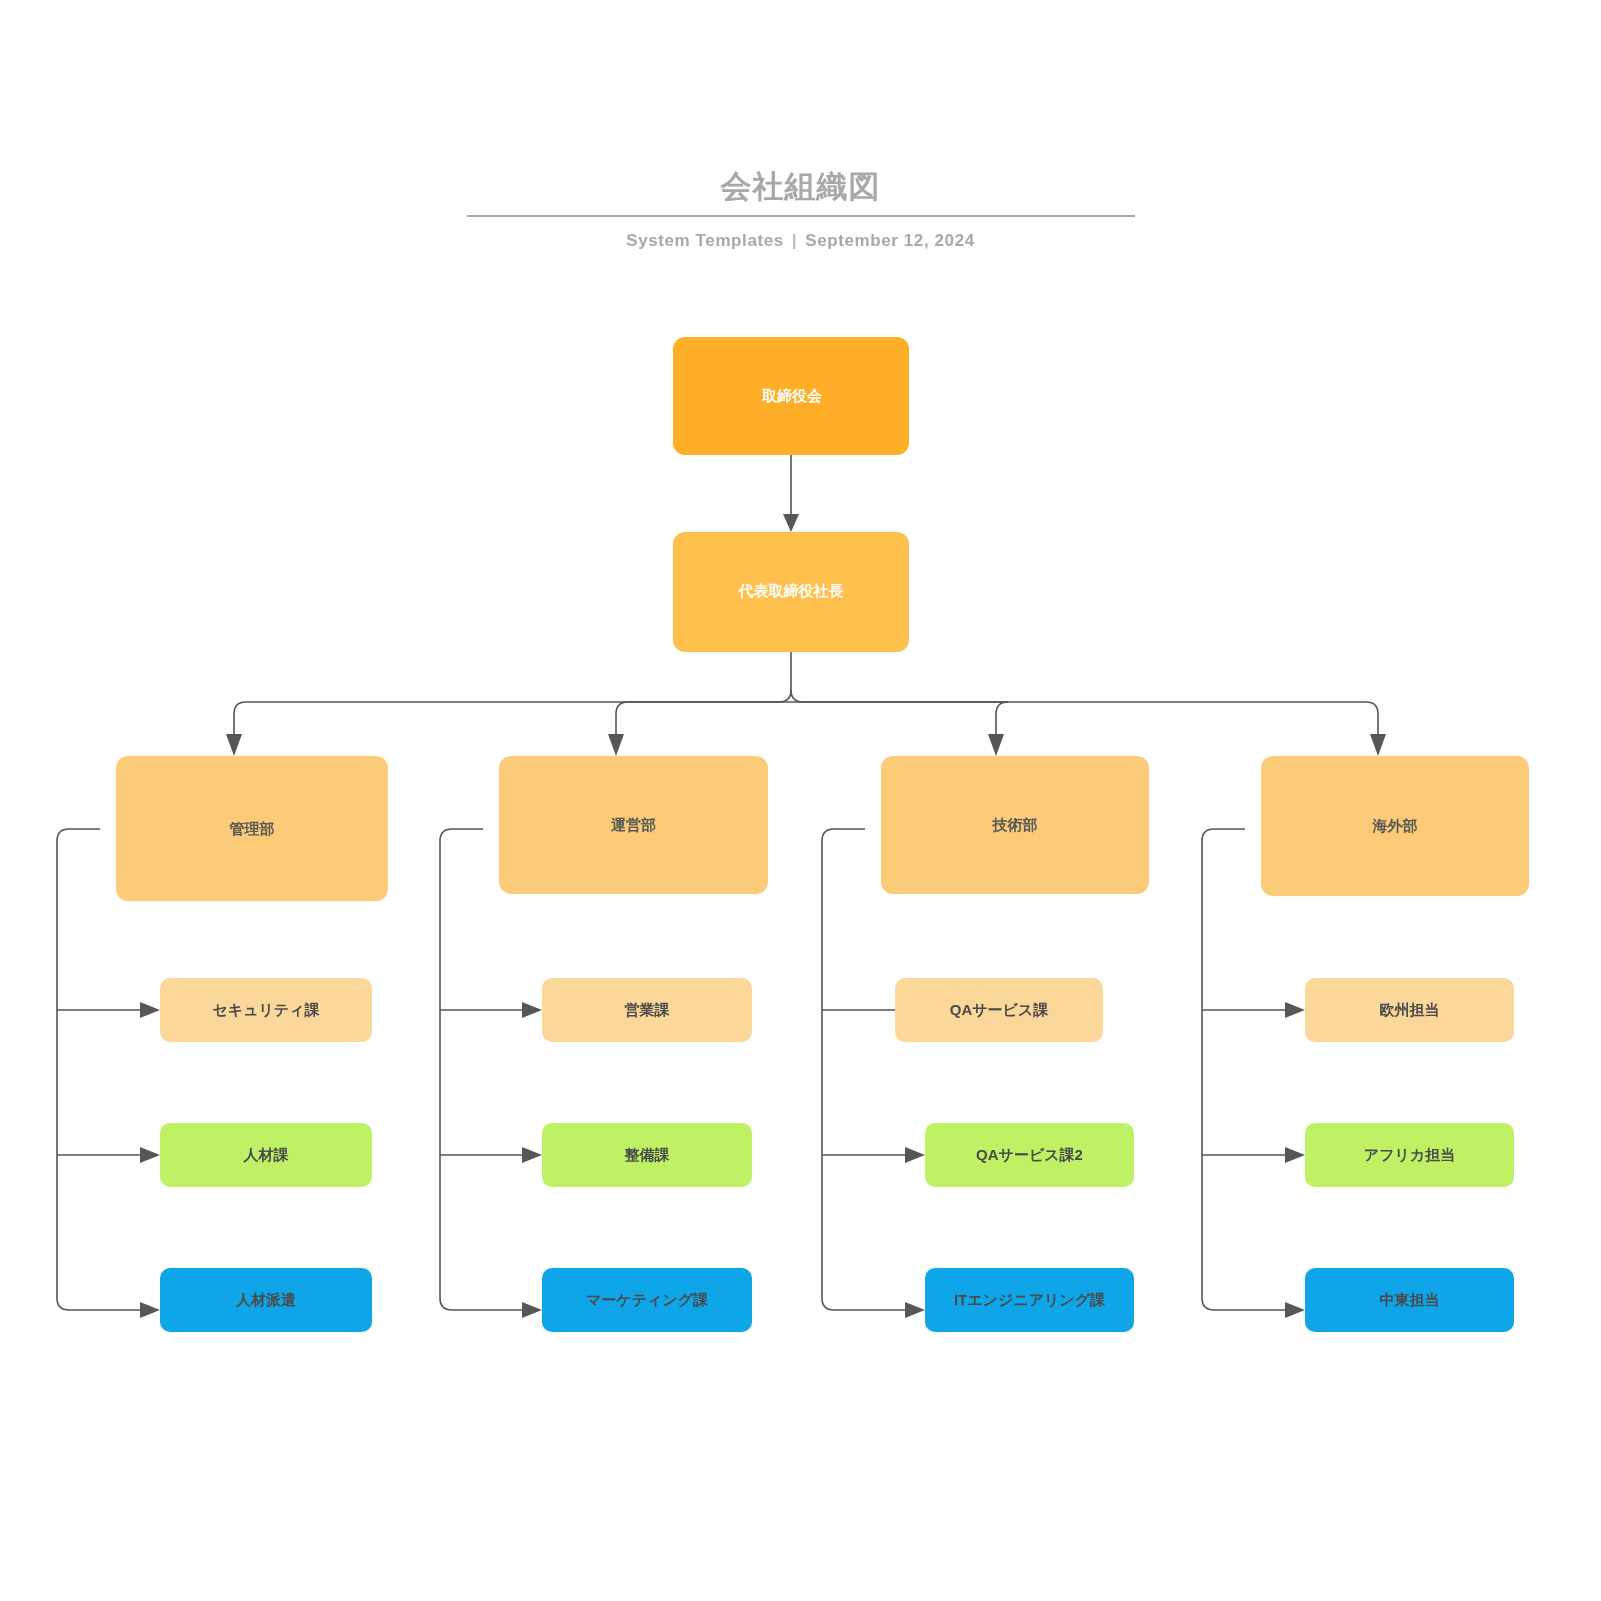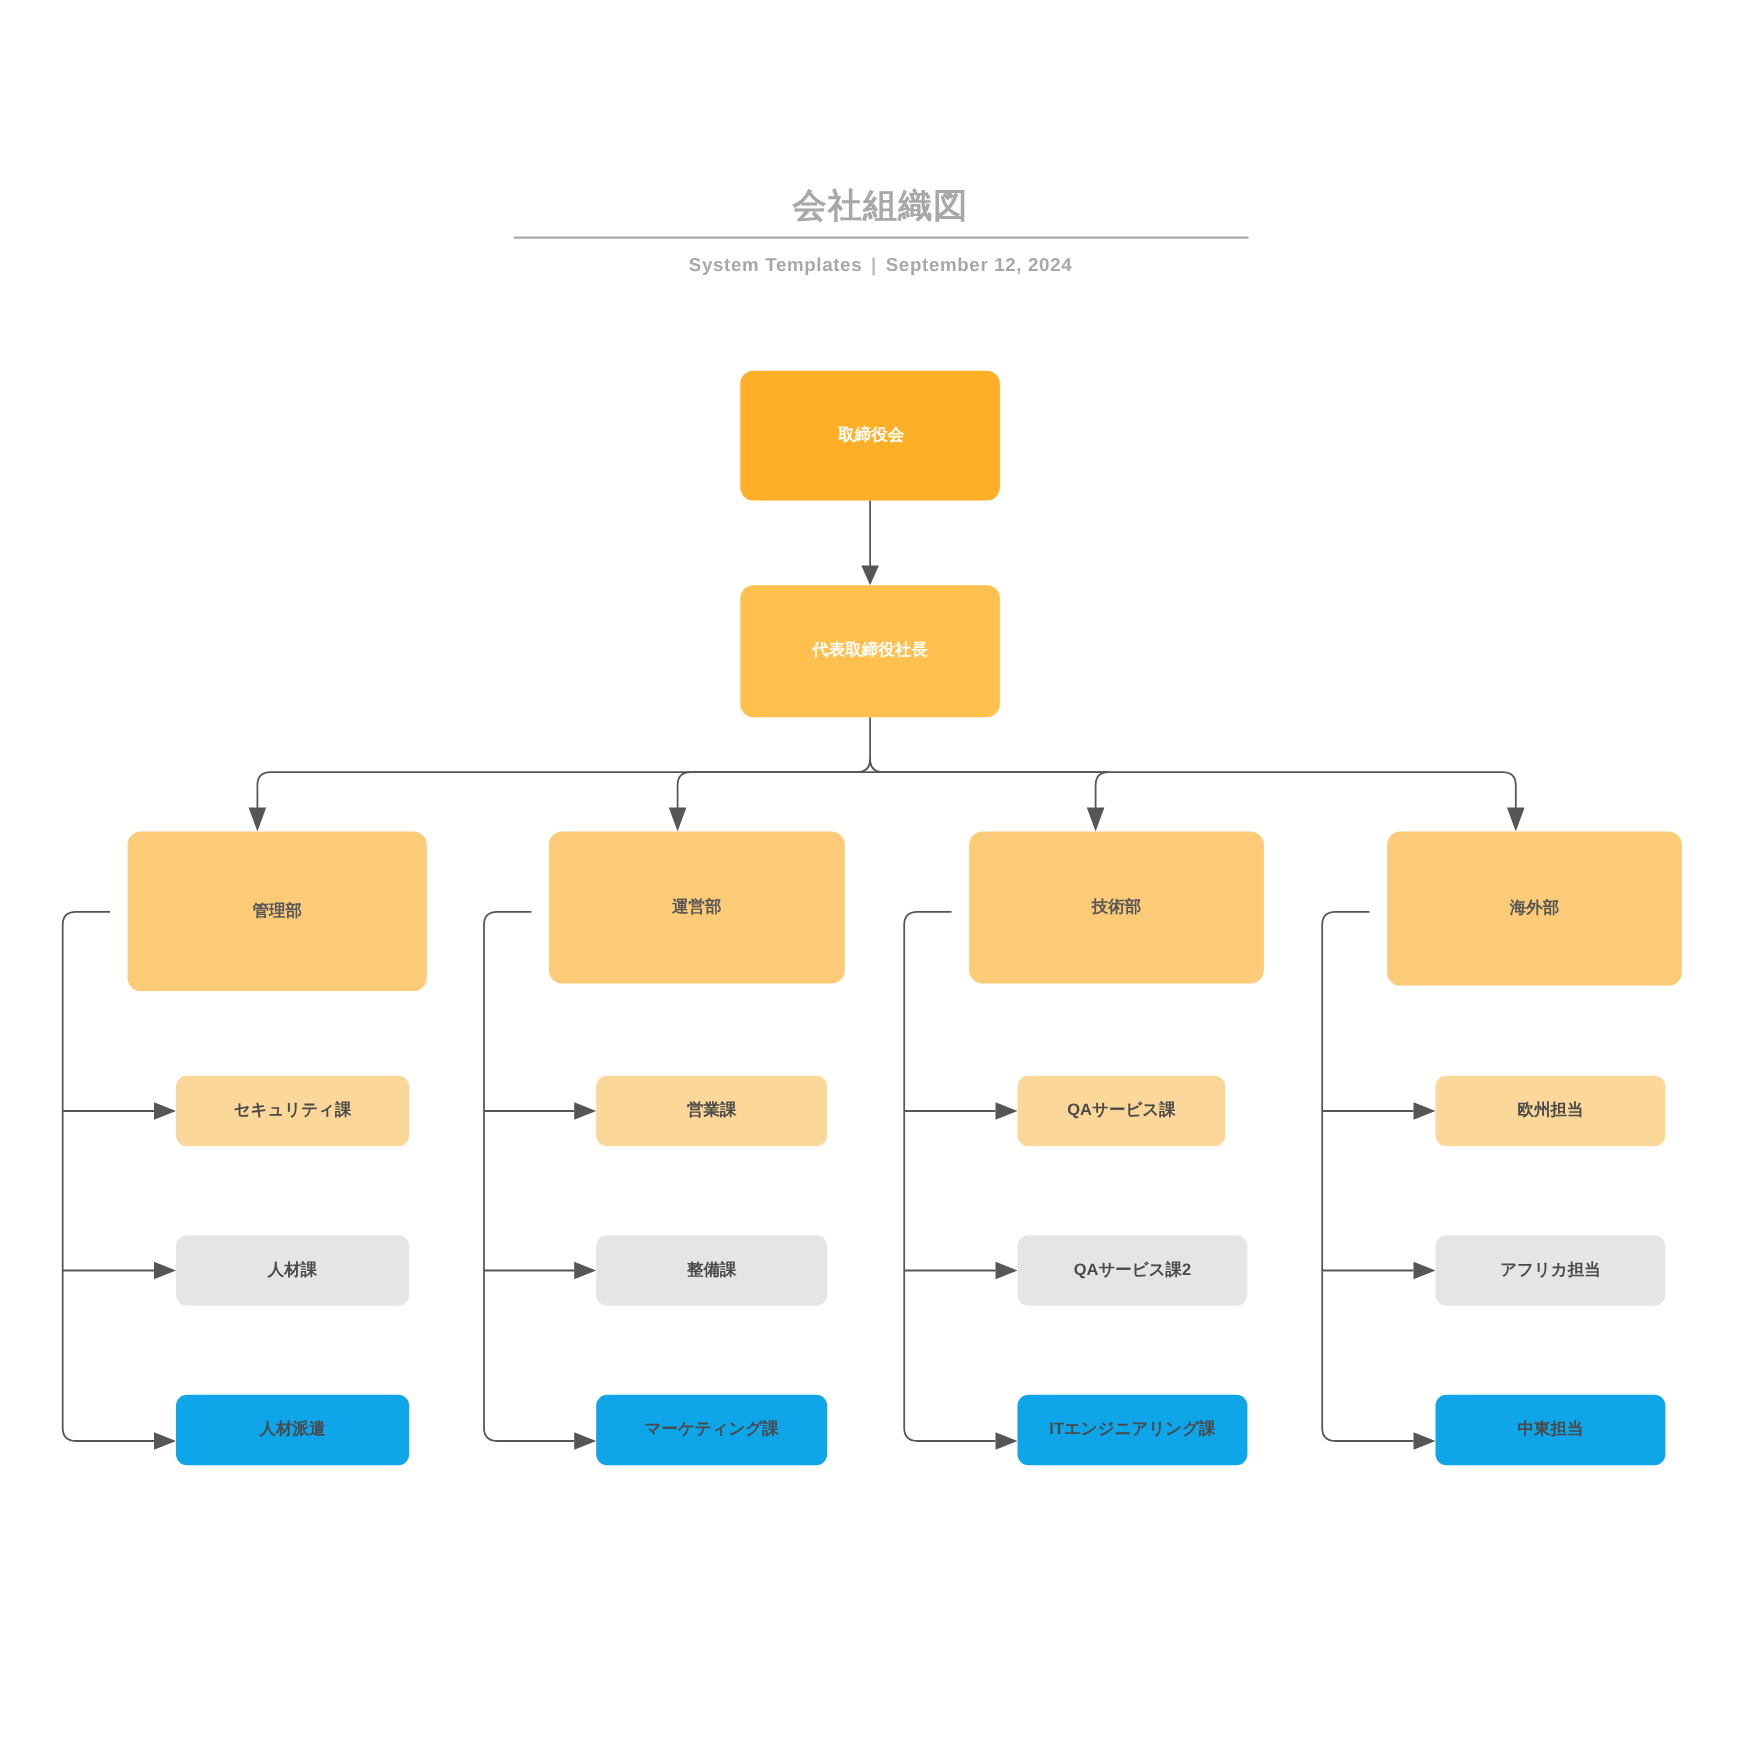--- a/index.html
+++ b/index.html
@@ -88,21 +88,21 @@
     border-radius: 12px;
     margin-left: 16px;
   }
   .node-sub-1 {
     background: #FCD79A;
     color: #4a4a4a;
     font-size: 15px;
     font-weight: bold;
   }
   .node-sub-2 {
-    background: #e5e5e5;
+    background: #bef264;
     color: #4a4a4a;
     font-size: 15px;
     font-weight: bold;
   }
   .node-sub-3 {
     background: #0ea5e9;
     color: #4a4a4a;
     font-size: 15px;
     font-weight: bold;
   }
@@ -193,21 +193,21 @@
   <div class="node node-dept" style="left:1245px; top:756px; width:268px; height:140px;">海外部</div>
 
   <div class="node node-sub-1" style="left:160px; top:978px; width:212px; height:64px;">セキュリティ課</div>
   <div class="node node-sub-2" style="left:160px; top:1123px; width:212px; height:64px;">人材課</div>
   <div class="node node-sub-3" style="left:160px; top:1268px; width:212px; height:64px;">人材派遣</div>
 
   <div class="node node-sub-1" style="left:542px; top:978px; width:210px; height:64px;">営業課</div>
   <div class="node node-sub-2" style="left:542px; top:1123px; width:210px; height:64px;">整備課</div>
   <div class="node node-sub-3" style="left:542px; top:1268px; width:210px; height:64px;">マーケティング課</div>
 
-  <div class="node node-sub-1" style="left:925px; top:978px; width:189px; height:64px;text-align:center;">QAサービス課</div>
+  <div class="node node-sub-1" style="left:895px; top:978px; width:208px; height:64px;text-align:center;">QAサービス課</div>
   <div class="node node-sub-2" style="left:925px; top:1123px; width:209px; height:64px;">QAサービス課2</div>
   <div class="node node-sub-3" style="left:925px; top:1268px; width:209px; height:64px;">ITエンジニアリング課</div>
 
   <div class="node node-sub-1" style="left:1305px; top:978px; width:209px; height:64px;">欧州担当</div>
   <div class="node node-sub-2" style="left:1305px; top:1123px; width:209px; height:64px;">アフリカ担当</div>
   <div class="node node-sub-3" style="left:1305px; top:1268px; width:209px; height:64px;">中東担当</div>
 
 </div>
 
 </body></html>

